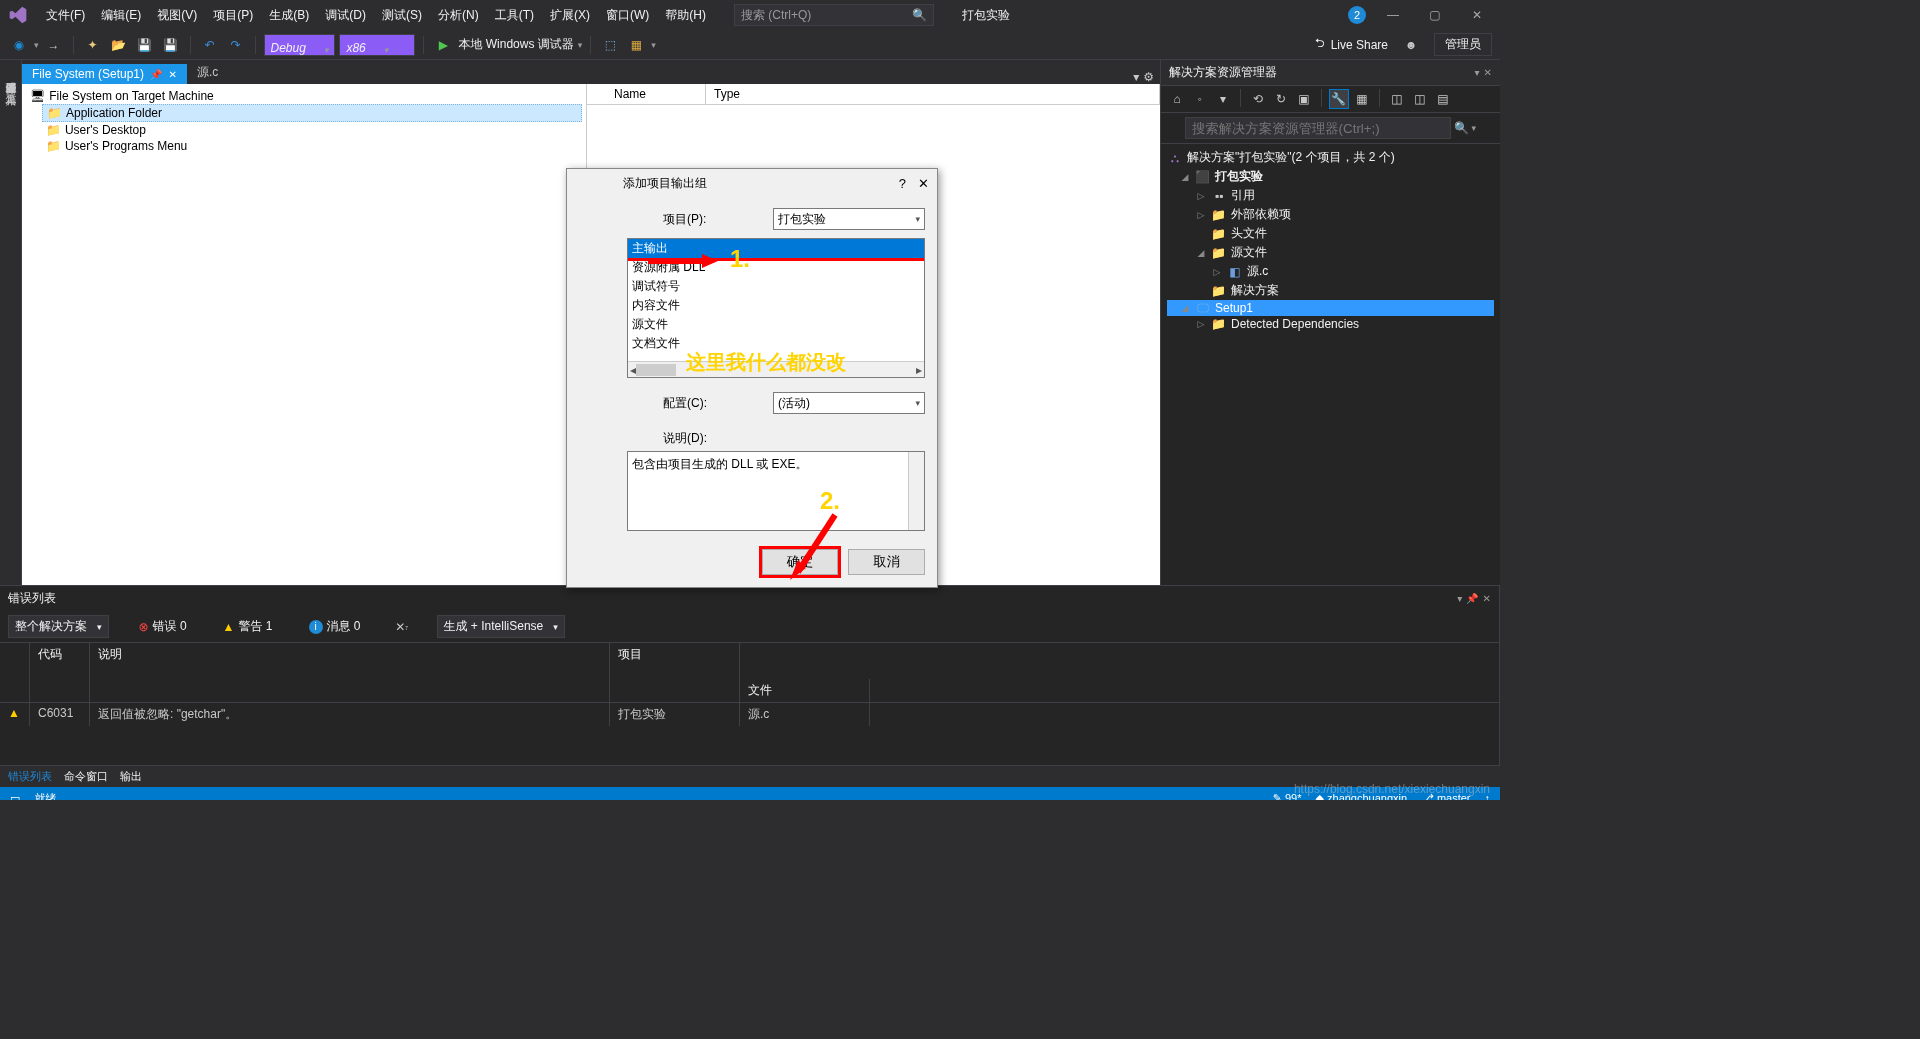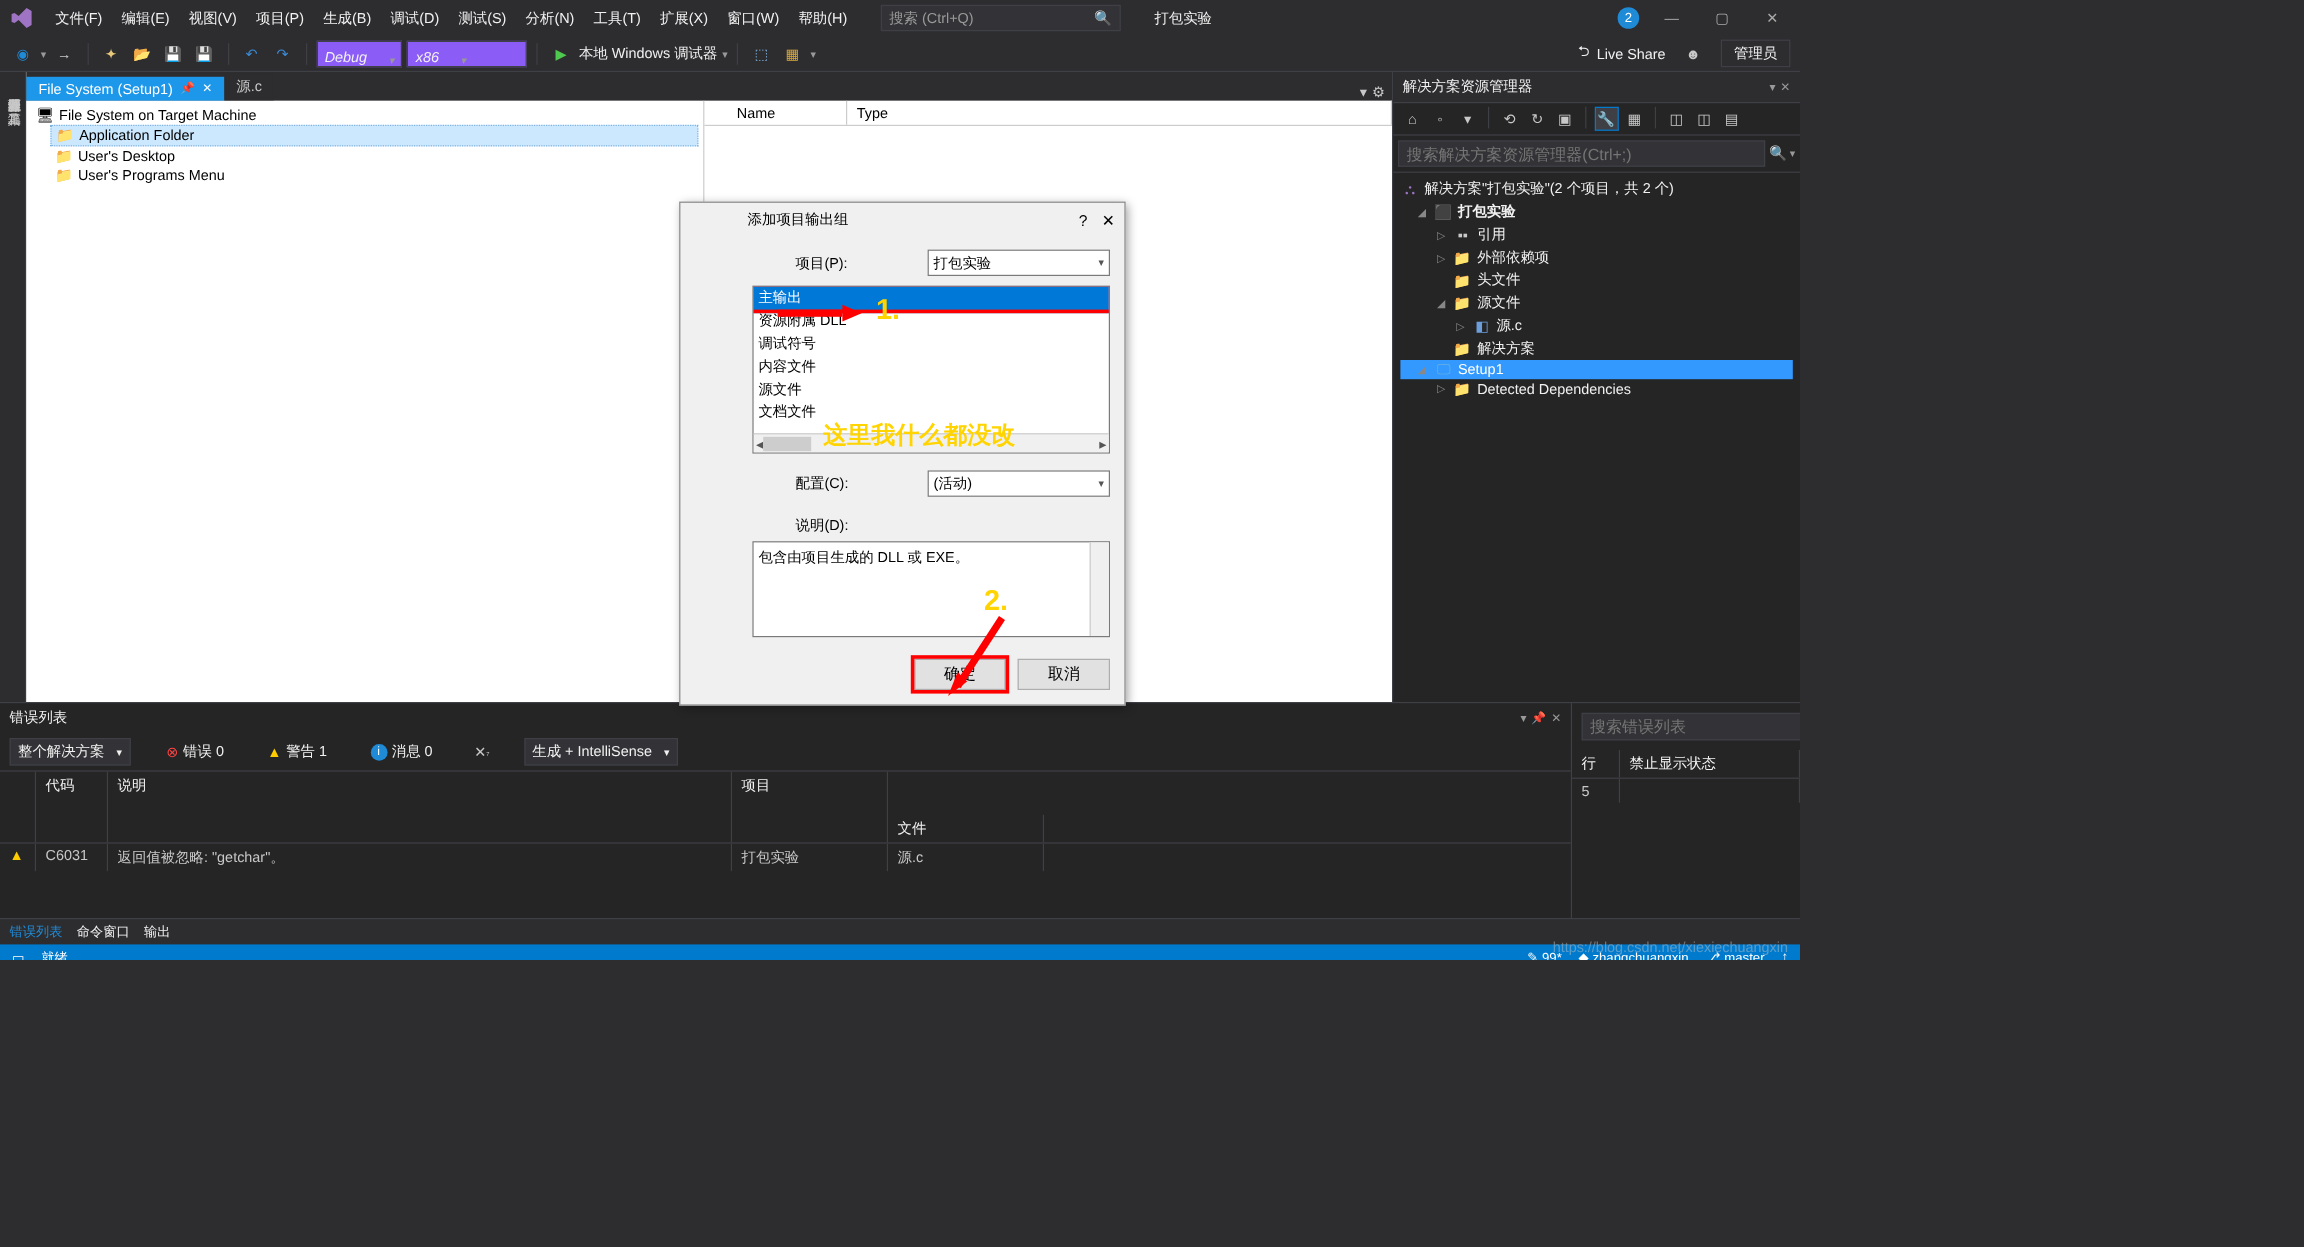--- a/index.html
+++ b/index.html
@@ -46,21 +46,21 @@
 .fs-head { display: flex; border-bottom: 1px solid #ccc; }
 .fs-col { padding: 3px 8px; border-right: 1px solid #ccc; }
 
 
 .right-panel { width: 340px; background: #252526; border-left: 1px solid #3f3f46; display: flex; flex-direction: column; }
 .panel-title { background: #2d2d30; padding: 4px 8px; display: flex; align-items: center; border-bottom: 1px solid #3f3f46; }
 .panel-title-right { margin-left: auto; display: flex; gap: 4px; color: #999; font-size: 10px; }
 .panel-toolbar { display: flex; gap: 3px; padding: 3px 6px; border-bottom: 1px solid #3f3f46; flex-wrap: wrap; }
 .panel-toolbar .tb { width: 20px; height: 20px; display: flex; align-items: center; justify-content: center; color: #c8c8c8; font-size: 12px; }
 .panel-toolbar .tb.active { background: #3f3f46; border: 1px solid #007acc; }
-.panel-search { padding: 4px 4px; border-bottom: 1px solid #3f3f46; display: flex; align-items: center; }
+.panel-search { padding: 4px 24px; border-bottom: 1px solid #3f3f46; display: flex; align-items: center; }
 .panel-search input { flex: 1; background: #333337; border: 1px solid #3f3f46; color: #999; padding: 2px 6px; height: 22px; }
 .tree { padding: 4px 6px; }
 .tree-node { display: flex; align-items: center; gap: 4px; padding: 1px 0; }
 .tree-node.sel { background: #3399ff; color: #fff; }
 .exp { width: 12px; text-align: center; color: #888; font-size: 9px; }
 .ind { display: inline-block; }
 .node-icon { width: 16px; text-align: center; }
 .icon-folder { color: #d9a93e; }
 .icon-cpp { color: #6b9edb; }
 .icon-ref { color: #c8c8c8; }
@@ -160,21 +160,21 @@
   <div class="tool-btn" style="color:#d9a93e;">📂</div>
   <div class="tool-btn" style="color:#8a6bc1;">💾</div>
   <div class="tool-btn" style="color:#8a6bc1;">💾</div>
   <div class="tool-sep"></div>
   <div class="tool-btn" style="color:#3b8cd6;">↶</div>
   <div class="tool-btn" style="color:#3b8cd6;">↷</div>
   <div class="tool-sep"></div>
   <div class="combo">
       <span>Debug</span>
     </div>
-  <div class="combo" style="width:100px;">
+  <div class="combo" style="width:76px;">
       <span>x86</span>
     </div>
   <div class="tool-sep"></div>
   <div class="tool-btn play-btn">▶</div>
   <div>本地 Windows 调试器</div>
   <span style="font-size:9px;color:#999;">▾</span>
   <div class="tool-sep"></div>
   <div class="tool-btn" style="color:#7fb3e0;">⬚</div>
   <div class="tool-btn" style="color:#d9a93e;">▦</div>
   <span style="font-size:9px;color:#999;">▾</span>
@@ -368,34 +368,20 @@
       </div>
       <div class="err-row">
         <div class="err-col" style="width:30px;"><span class="warn-t">▲</span></div>
         <div class="err-col code-link" style="width:60px;">C6031</div>
         <div class="err-col" style="width:520px;">返回值被忽略: "getchar"。</div>
         <div class="err-col" style="width:130px;">打包实验</div>
         <div class="err-col" style="width:130px;">源.c</div>
       </div>
     </div>
   </div>
-  <div class="errsearch">
-    <div style="display:flex;align-items:center;margin:4px;">
-      <input style="flex: 1 1 0%;" placeholder="搜索错误列表">
-      <span style="color:#999;margin-left:4px;">🔍</span>
-    </div>
-    <div class="err-head">
-      <div class="err-col" style="width:40px;">行</div>
-      <div class="err-col" style="flex:1;">禁止显示状态</div>
-    </div>
-    <div class="err-row">
-      <div class="err-col" style="width:40px;">5</div>
-      <div class="err-col" style="flex:1;"></div>
-    </div>
-  </div>
 </div>
 
 <div class="bottom-tabs">
   <span class="bottom-tab active">错误列表</span>
   <span class="bottom-tab">命令窗口</span>
   <span class="bottom-tab">输出</span>
 </div>
 
 <div class="statusbar">
   <span>▭</span>

